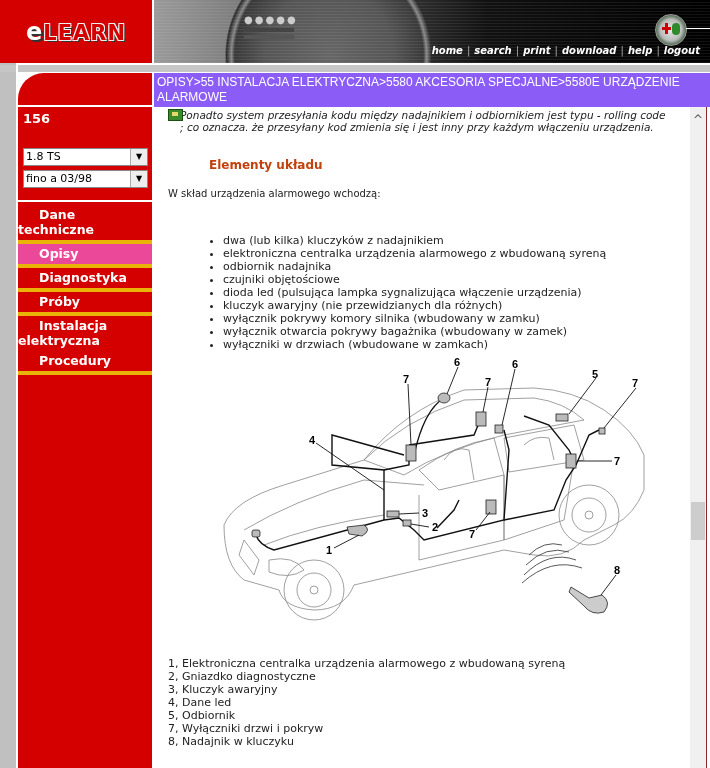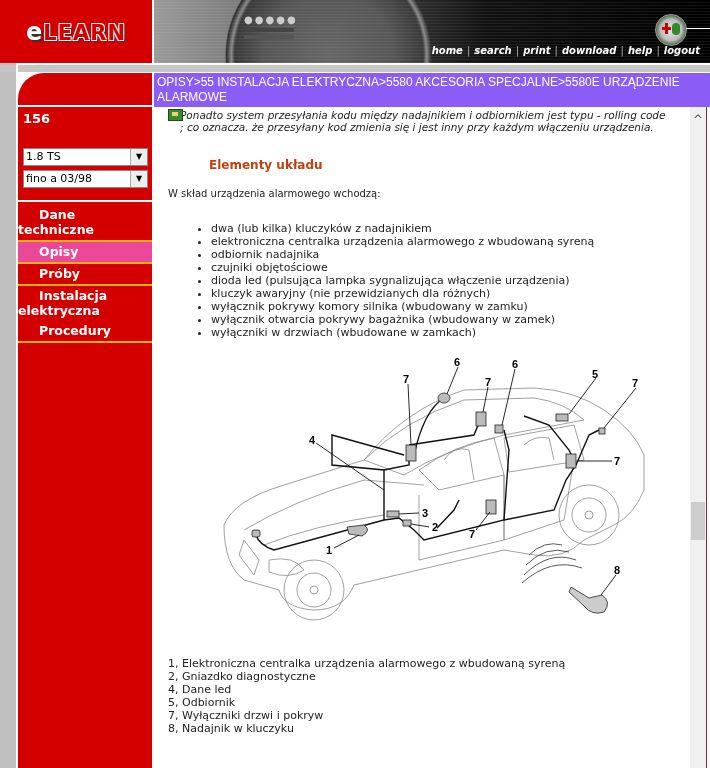--- a/index.html
+++ b/index.html
@@ -41,38 +41,38 @@
   .sidebar-head { position:absolute; left:18px; top:73px; width:134px; height:32px; background:#d40000;
                   border-top-left-radius:26px; }
   .sidebar { position:absolute; left:18px; top:107px; width:134px; height:661px; background:#d40000; }
   .model { position:absolute; left:5px; top:4px; font-size:13px; font-weight:bold; color:#fff; }
   .select { position:absolute; left:5px; width:125px; height:18px; background:#fff; border:1px solid #888;
             box-sizing:border-box; font-size:11px; color:#000; line-height:16px; padding-left:2px; }
   .select .arrow { position:absolute; right:0; top:0; width:16px; height:16px; background:#eee;
             border-left:1px solid #aaa; display:flex; align-items:center; justify-content:center; font-size:8px; }
   .side-divider { position:absolute; left:0; top:93px; width:134px; height:2px; background:#fff; }
   .menu { position:absolute; left:0; top:97px; width:134px; }
-  .menu-item { font-size:12.5px; font-weight:bold; color:#fff; padding:2px 0 3px 0; border-bottom:2px solid #eab308;
+  .menu-item { font-size:12.5px; font-weight:bold; color:#fff; padding:2px 0 3px 0; border-bottom:4px solid #eab308;
                line-height:15px; }
   .menu-item .ind { padding-left:21px; }
   .menu-item.active { background:#ec4899; }
   .menu-item.first { padding-top:3px; }
   
   .breadcrumb { position:absolute; left:154px; top:73px; width:556px; height:40px; background:#8b5cf6;
                 color:#fff; font-family:"Liberation Sans", sans-serif; font-size:12px; line-height:15px;
                 padding:2px 3px; box-sizing:border-box; }
   
   .content { position:absolute; left:154px; top:107px; width:536px; height:661px; overflow:hidden; background:#fff; }
   .note { position:absolute; left:14px; top:2px; width:500px; font-size:10.5px; font-style:italic; color:#222; line-height:12px; }
   .note-icon { position:absolute; left:0; top:0; width:13px; height:10px; background:#3b8a2b; border:1px solid #1c4d12; }
   .note-icon::after { content:""; position:absolute; left:3px; top:2px; width:6px; height:4px; background:#e6d86a; }
   .note-text { margin-left:12px; display:block; }
   .section-title { position:absolute; left:14px; top:51px; font-size:12px; font-weight:bold; color:#c2410c;margin-left:41px; }
   .intro { position:absolute; left:14px; top:81px; font-size:10px; color:#222; }
-  .bullets { position:absolute; left:35px; top:111px; margin:4px; padding:0 0 0 18px; font-size:11px; color:#222; line-height:13px; }
+  .bullets { position:absolute; left:35px; top:111px; margin:16px; padding:0 0 0 18px; font-size:11px; color:#222; line-height:13px; }
   .bullets li { margin:0; padding:0; }
   .diagram { position:absolute; left:50px; top:243px; width:450px; height:300px; }
   .legend { position:absolute; left:14px; top:550px; font-size:11px; color:#222; line-height:13px; }
   .legend div { white-space:nowrap; }
   
   .scrollbar { position:absolute; left:690px; top:107px; width:16px; height:661px; background:#f0f0f0; }
   .scroll-up { position:absolute; left:0; top:6px; width:16px; height:14px; display:flex; align-items:center; justify-content:center; color:#555; font-size:12px; }
   .scroll-thumb { position:absolute; left:1px; top:395px; width:14px; height:38px; background:#cdcdcd; }
   .right-edge { position:absolute; left:706px; top:107px; width:4px; height:661px; background:#fff; border-left:1px solid #8a2a2a; box-sizing:border-box; }
   .num { font-family:"Liberation Sans", sans-serif; font-size:11px; font-weight:bold; fill:#000; }
@@ -120,20 +120,23 @@
     <span>fino a 03/98</span>
     <span class="arrow">▼</span>
   </div>
   <div class="side-divider"></div>
   <div class="menu">
     <div class="menu-item first">
       <span class="ind">Dane techniczne</span>
     </div>
     <div class="menu-item active">
       <span class="ind">Opisy</span>
+    </div>
+    <div class="menu-item">
+      <span class="ind">Diagnostyka</span>
     </div>
     <div class="menu-item">
       <span class="ind">Próby</span>
     </div>
     <div class="menu-item" style="border-bottom:none;">
       <span class="ind">Instalacja elektryczna</span>
     </div>
     <div class="menu-item">
       <span class="ind">Procedury</span>
     </div>
@@ -255,20 +258,21 @@
       <text class="num" x="428" y="37">7</text>
       <text class="num" x="410" y="115">7</text>
       <text class="num" x="265" y="188">7</text>
       <text class="num" x="410" y="224">8</text>
     </g>
   </svg>
 
   <div class="legend">
     <div>1, Elektroniczna centralka urządzenia alarmowego z wbudowaną syreną</div>
     <div>2, Gniazdko diagnostyczne</div>
+    <div>3, Kluczyk awaryjny</div>
     <div>4, Dane led</div>
     <div>5, Odbiornik</div>
     <div>7, Wyłączniki drzwi i pokryw</div>
     <div>8, Nadajnik w kluczyku</div>
   </div>
 </div>
 
 <div class="scrollbar">
   <div class="scroll-up">^</div>
   <div class="scroll-thumb"></div>

